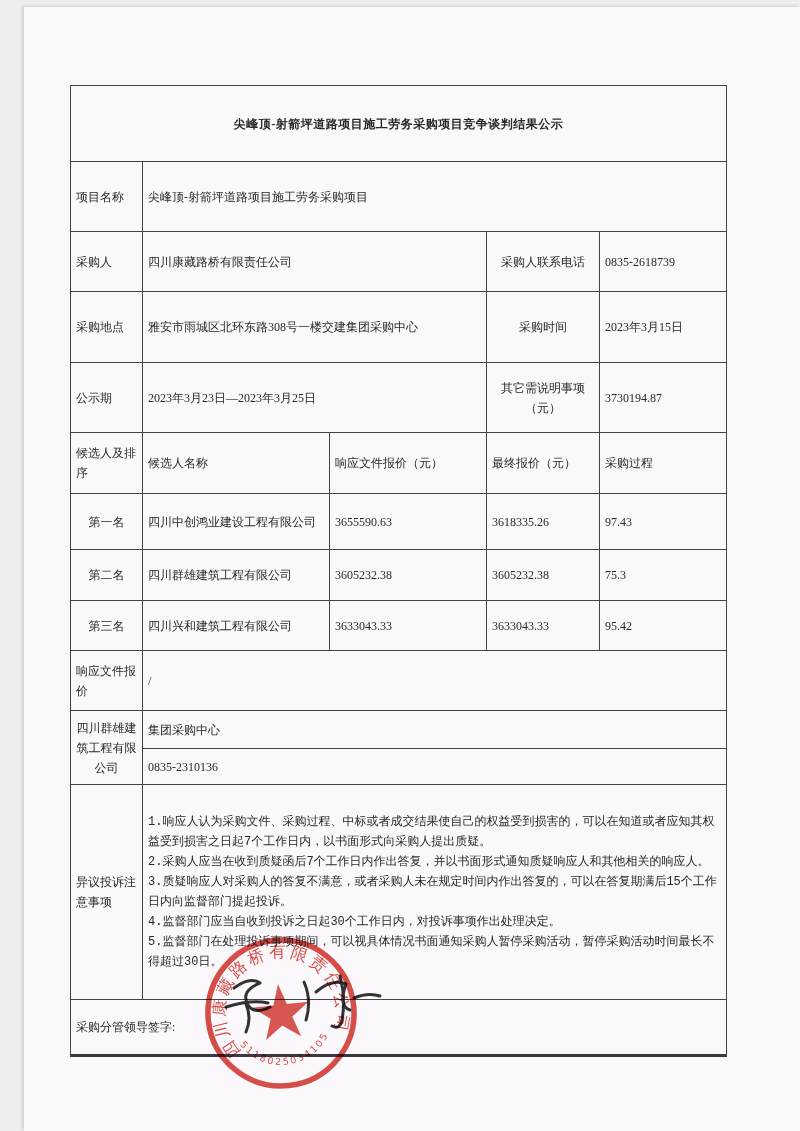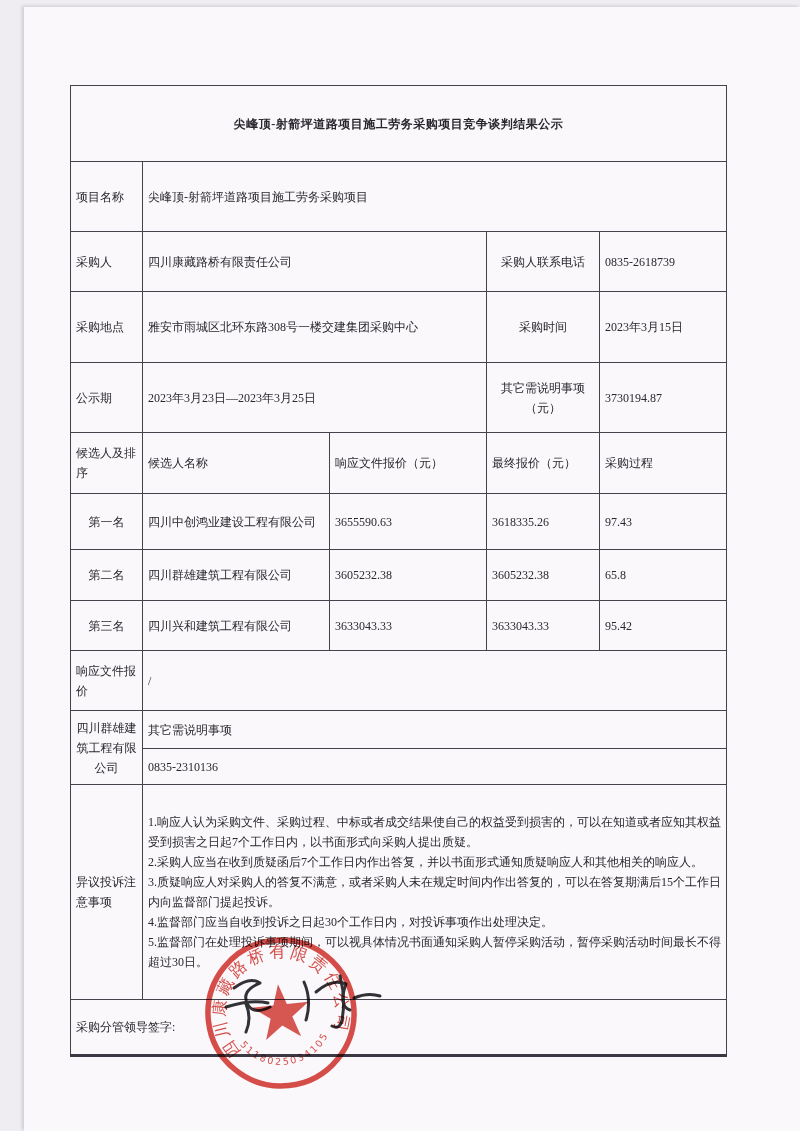--- a/index.html
+++ b/index.html
@@ -27,21 +27,21 @@
     word-break:break-all;
     color:#29272e;
   }
   td.title-cell{
     text-align:center;font-size:19px;font-weight:bold;
     letter-spacing:.5px;color:#1f1d24;
   }
   td.lbl{padding-left:4px;padding-right:2px;}
   td.lbl-center{text-align:center;margin-left:29px;}
   td.val-center{text-align:left;}
-  td.notice-cell{padding:6px 8px;line-height:21.5px;vertical-align:middle;}
+  td.notice-cell{padding:6px 8px;line-height:21.5px;vertical-align:middle;font-family:Liberation Mono, monospace;}
   .notice-cell div{margin:0;}
   td.sign-cell{font-size:15px;padding-left:8px;}
   
   tr.r-title td{height:69px;}
   tr.r1 td{height:63px;}
   tr.r2 td{height:53px;}
   tr.r3 td{height:64px;}
   tr.r4 td{height:63px;}
   tr.r5 td{height:54px;}
   tr.r6 td{height:49px;}
@@ -114,38 +114,38 @@
     <td>四川中创鸿业建设工程有限公司</td>
     <td class="val-center">3655590.63</td>
     <td class="val-center">3618335.26</td>
     <td class="val-center">97.43</td>
   </tr>
   <tr class="r7">
     <td class="lbl-center">第二名</td>
     <td>四川群雄建筑工程有限公司</td>
     <td class="val-center">3605232.38</td>
     <td class="val-center">3605232.38</td>
-    <td class="val-center">65.8</td>
+    <td class="val-center">75.3</td>
   </tr>
   <tr class="r8">
     <td class="lbl-center">第三名</td>
     <td>四川兴和建筑工程有限公司</td>
     <td class="val-center">3633043.33</td>
     <td class="val-center">3633043.33</td>
     <td class="val-center">95.42</td>
   </tr>
 
   <tr class="r9">
     <td class="lbl">响应文件报价</td>
     <td colspan="4" class="val-center">/</td>
   </tr>
 
   <tr class="r10a">
     <td rowspan="2" class="lbl lbl-center">四川群雄建筑工程有限公司</td>
-    <td colspan="4" class="val-center">其它需说明事项</td>
+    <td colspan="4" class="val-center">集团采购中心</td>
   </tr>
   <tr class="r10b">
     <td colspan="4" class="val-center">0835-2310136</td>
   </tr>
 
   <tr class="r11">
     <td class="lbl">异议投诉注意事项</td>
     <td colspan="4" class="notice-cell">
       <div>1.响应人认为采购文件、采购过程、中标或者成交结果使自己的权益受到损害的，可以在知道或者应知其权益受到损害之日起7个工作日内，以书面形式向采购人提出质疑。</div>
       <div>2.采购人应当在收到质疑函后7个工作日内作出答复，并以书面形式通知质疑响应人和其他相关的响应人。</div>

